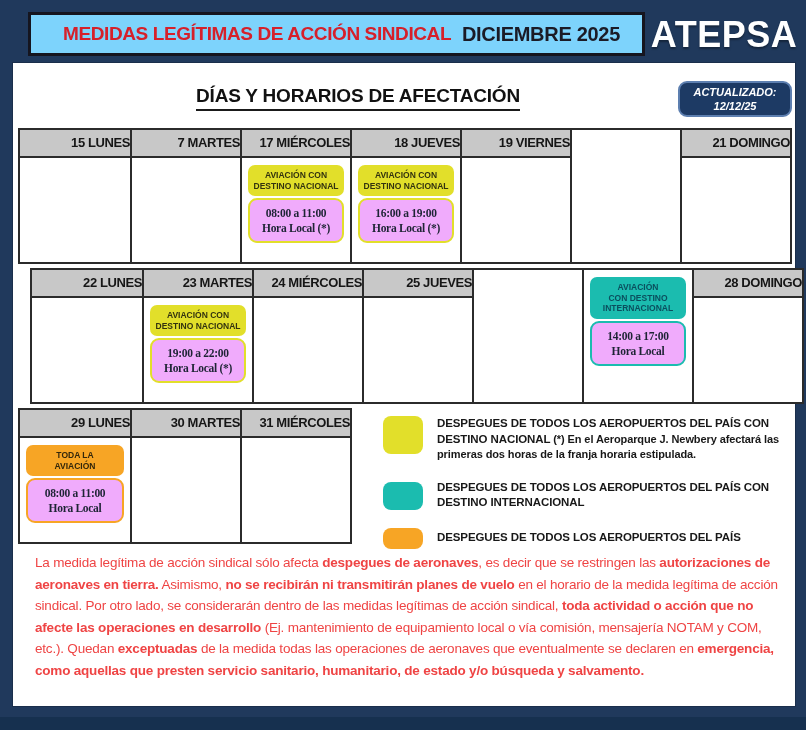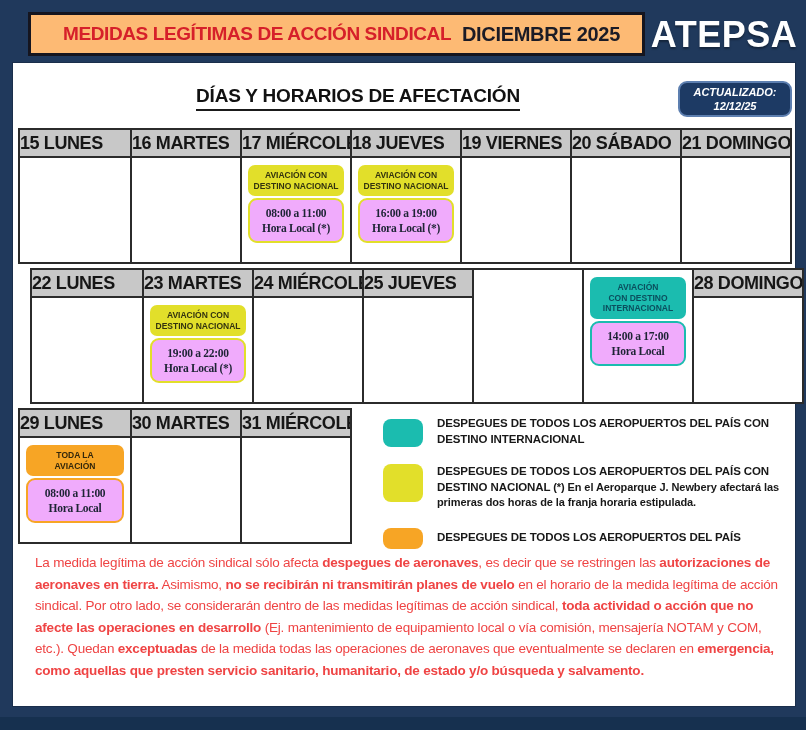--- a/index.html
+++ b/index.html
@@ -8,21 +8,21 @@
     background:var(--navy);
     font-family:"Liberation Sans", sans-serif;
     -webkit-font-smoothing:antialiased;
   }
   .frame{position:absolute;inset:0;}
   .bottom-strip{position:absolute;left:0;right:0;bottom:0;height:13px;background:var(--navy-dark);}
 
   
   .header-bar{
     position:absolute;left:28px;top:12px;width:617px;height:44px;
-    background:#fdba74;border:3px solid #15151f;box-sizing:border-box;
+    background:#7dd3fc;border:3px solid #15151f;box-sizing:border-box;
     display:flex;align-items:center;justify-content:space-between;
     padding:0 22px 0 32px;
   }
   .header-title{color:var(--red);font-weight:800;font-size:19px;letter-spacing:-0.4px;white-space:nowrap;}
   .header-month{color:#1b1b26;font-weight:800;font-size:20px;letter-spacing:-0.3px;white-space:nowrap;}
   .brand{
     position:absolute;left:648px;top:13px;width:152px;height:44px;
     display:flex;align-items:center;justify-content:center;
     color:#fff;font-weight:900;font-size:36px;letter-spacing:0.5px;
     text-shadow:0 2px 2px rgba(0,0,0,0.35);
@@ -51,21 +51,21 @@
     display:grid;box-sizing:content-box;
   }
   .week-0{left:5px;top:65px;grid-template-columns:repeat(7,110px);}
   .week-1{left:5px;top:205px;grid-template-columns:repeat(7,110px);margin-left:12px;}
   .week-2{left:5px;top:345px;grid-template-columns:repeat(3,110px);}
   .day-cell{width:110px;box-sizing:border-box;}
   .day-cell + .day-cell{border-left:2px solid var(--line);}
   .day-header{
     height:26px;line-height:26px;background:var(--gray-header);
     border-bottom:2px solid var(--line);
-    text-align:left;font-weight:800;font-size:18px;letter-spacing:-0.4px;color:#161616;
+    text-align:right;font-weight:800;font-size:13px;letter-spacing:-0.4px;color:#161616;
     white-space:nowrap;overflow:hidden;
   }
   .day-body{height:104px;padding:7px 6px 0 6px;box-sizing:border-box;}
   .evt-badge{
     border-radius:7px;padding:5px 3px;text-align:center;
     font-weight:800;font-size:8.5px;line-height:10.5px;letter-spacing:0;
     position:relative;z-index:2;
   }
   .time-box{
     margin-top:2px;background:#f0abfc;border-radius:9px;border:2px solid #000;
@@ -118,21 +118,21 @@
       <span>ACTUALIZADO:</span>
       <span>12/12/25</span>
     </div>
 
     <div class="week-table week-0">
         <div class="day-cell">
           <div class="day-header">15 LUNES</div>
           <div class="day-body"></div>
         </div>
         <div class="day-cell">
-          <div class="day-header">16 MARTES</div>
+          <div class="day-header">7 MARTES</div>
           <div class="day-body"></div>
         </div>
         <div class="day-cell">
           <div class="day-header">17 MIÉRCOLES</div>
           <div class="day-body evt-national">
             <div class="evt-badge">AVIACIÓN CON<br>DESTINO NACIONAL</div>
             <div class="time-box">
               <div class="time-line">08:00 a 11:00</div>
               <div class="time-line">Hora Local (*)</div>
             </div>
@@ -146,21 +146,20 @@
               <div class="time-line">16:00 a 19:00</div>
               <div class="time-line">Hora Local (*)</div>
             </div>
           </div>
         </div>
         <div class="day-cell">
           <div class="day-header">19 VIERNES</div>
           <div class="day-body"></div>
         </div>
         <div class="day-cell">
-          <div class="day-header">20 SÁBADO</div>
           <div class="day-body"></div>
         </div>
         <div class="day-cell">
           <div class="day-header">21 DOMINGO</div>
           <div class="day-body"></div>
         </div>
       </div>
     <div class="week-table week-1">
         <div class="day-cell">
           <div class="day-header">22 LUNES</div>
@@ -216,28 +215,28 @@
           <div class="day-header">30 MARTES</div>
           <div class="day-body"></div>
         </div>
         <div class="day-cell">
           <div class="day-header">31 MIÉRCOLES</div>
           <div class="day-body"></div>
         </div>
       </div>
 
     <div class="legend">
+        <div class="legend-item">
+          <div class="legend-swatch sw-national"></div>
+          <div class="legend-text"><span>DESPEGUES DE TODOS LOS AEROPUERTOS DEL PAÍS CON DESTINO NACIONAL </span><span class="note">(*) En el Aeroparque J. Newbery afectará las primeras dos horas de la franja horaria estipulada.</span></div>
+        </div>
         <div class="legend-item center">
           <div class="legend-swatch sw-international"></div>
           <div class="legend-text"><span>DESPEGUES DE TODOS LOS AEROPUERTOS DEL PAÍS CON DESTINO INTERNACIONAL</span></div>
         </div>
-        <div class="legend-item">
-          <div class="legend-swatch sw-national"></div>
-          <div class="legend-text"><span>DESPEGUES DE TODOS LOS AEROPUERTOS DEL PAÍS CON DESTINO NACIONAL </span><span class="note">(*) En el Aeroparque J. Newbery afectará las primeras dos horas de la franja horaria estipulada.</span></div>
-        </div>
         <div class="legend-item center">
           <div class="legend-swatch sw-all"></div>
           <div class="legend-text"><span>DESPEGUES DE TODOS LOS AEROPUERTOS DEL PAÍS</span></div>
         </div>
       </div>
 
     <div class="footer-paragraph"><span>La medida legítima de acción sindical sólo afecta </span><b>despegues de aeronaves</b><span>, es decir que se restringen las </span><b>autorizaciones de aeronaves en tierra.</b><span> Asimismo, </span><b>no se recibirán ni transmitirán planes de vuelo</b><span> en el horario de la medida legítima de acción sindical. Por otro lado, se considerarán dentro de las medidas legítimas de acción sindical, </span><b>toda actividad o acción que no afecte las operaciones en desarrollo</b><span> (Ej. mantenimiento de equipamiento local o vía comisión, mensajería NOTAM y COM, etc.). Quedan </span><b>exceptuadas</b><span> de la medida todas las operaciones de aeronaves que eventualmente se declaren en </span><b>emergencia, como aquellas que presten servicio sanitario, humanitario, de estado y/o búsqueda y salvamento.</b></div>
 
   </div>
 

